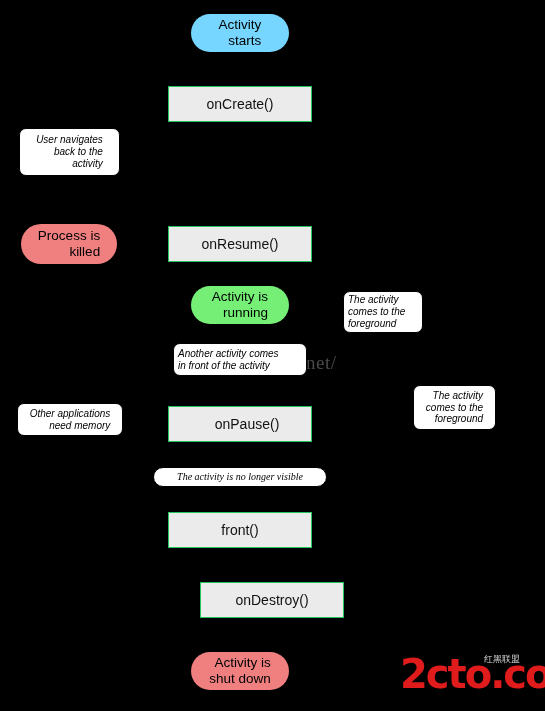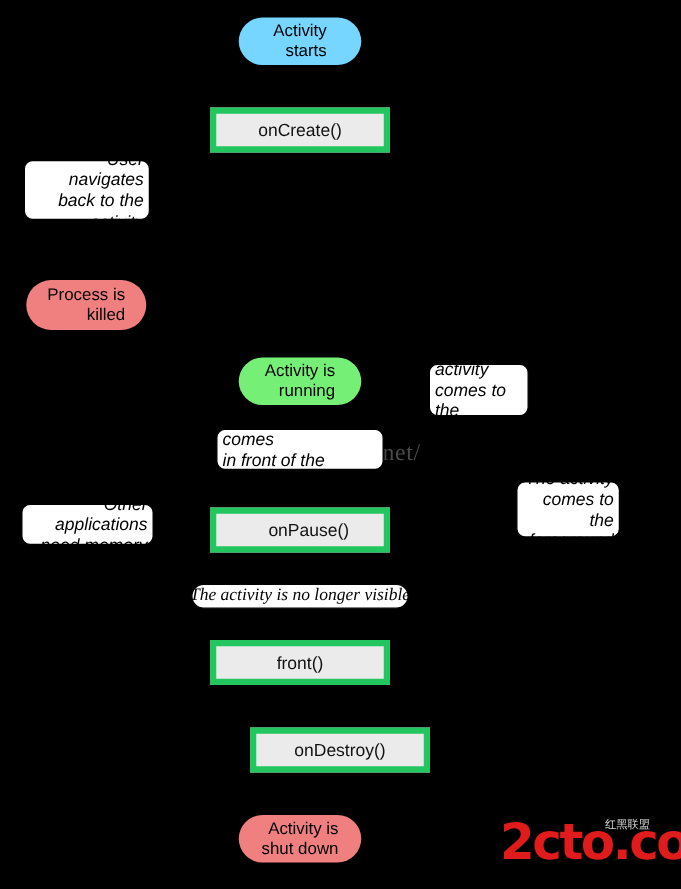--- a/index.html
+++ b/index.html
@@ -26,42 +26,42 @@
     align-items: center;
     justify-content: center;
     text-align: right;
     color: #000000;
     line-height: 1.18;
   }
 
   
   .method-box {
     background: #ebebeb;
-    border: 5px solid #22c55e;
+    border: 1px solid #22c55e;
     font-size: 14px;
     color: #111111;
   }
 
   
   .state-pill {
     border-radius: 999px;
     font-size: 13.5px;
     color: #000000;
   }
   .state-blue  { background: #76d6ff; }
   .state-green { background: #76ef76; }
   .state-red   { background: #f08080; }
 
   
   .note {
     background: #ffffff;
     border: 1.5px solid #000000;
     border-radius: 7px;
     font-style: italic;
-    font-size: 14px;
+    font-size: 10px;
     color: #000000;
     padding: 2px 4px;
     box-shadow: 1px 1px 0 rgba(0,0,0,0.35);
   }
   .note-pill {
     border-radius: 999px;
     padding: 1px 10px;
     white-space: nowrap;
   }
   .note-left {
@@ -129,20 +129,21 @@
   <div class="node state-pill state-red" style="left: 21px; top: 224px; width: 96px; height: 40px; white-space: pre-line;">Process is
 killed</div>
 
   <div class="node state-pill state-red" style="left: 191px; top: 652px; width: 98px; height: 38px; white-space: pre-line;">Activity is
 shut down</div>
 
   <div class="node method-box" style="left:168px; top:86px; width:144px; height:36px;">onCreate()</div>
 
 
 
+  <div class="node method-box" style="left:168px; top:226px; width:144px; height:36px;">onResume()</div>
 
   <div class="node method-box" style="left:168px; top:406px; width:144px; height:36px;padding-left:14px;">onPause()</div>
 
   <div class="node method-box" style="left:168px; top:512px; width:144px; height:36px;">front()</div>
 
   <div class="node method-box" style="left:184px; top:582px; width:144px; height:36px;margin-left:16px;">onDestroy()</div>
 
   <div class="node note" style="left: 19px; top: 128px; width: 101px; height: 48px; white-space: pre-line;">User navigates
 back to the
 activity</div>

